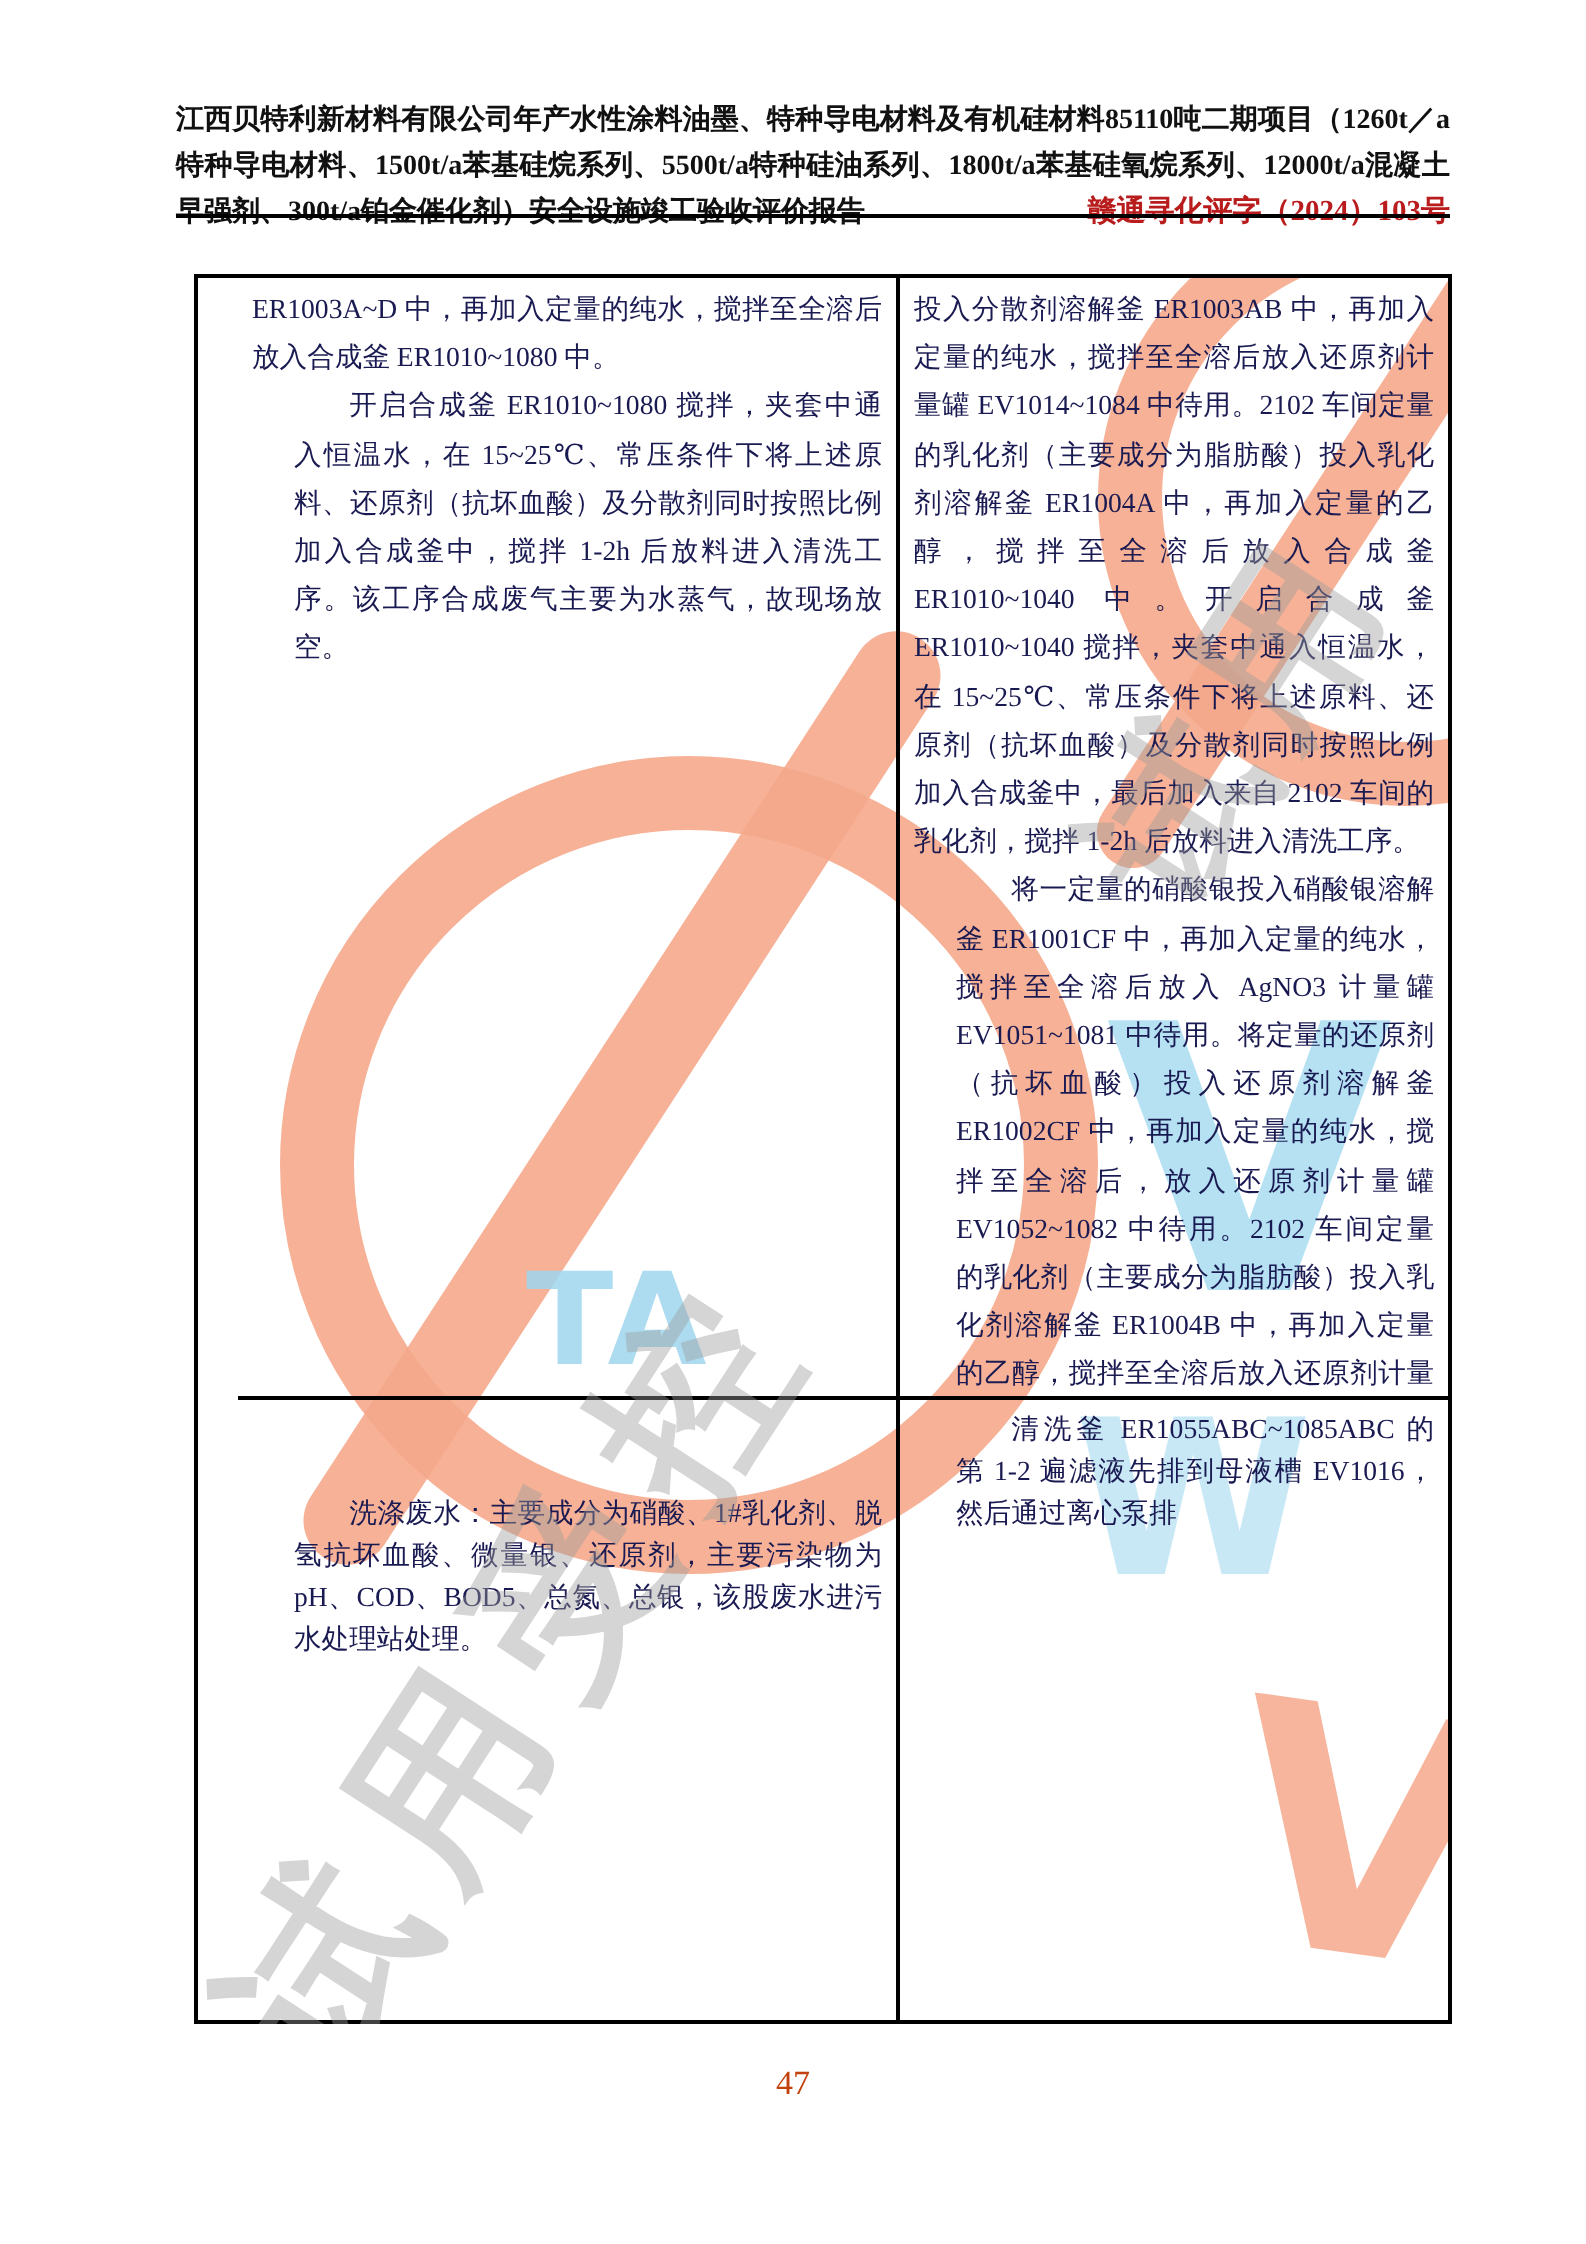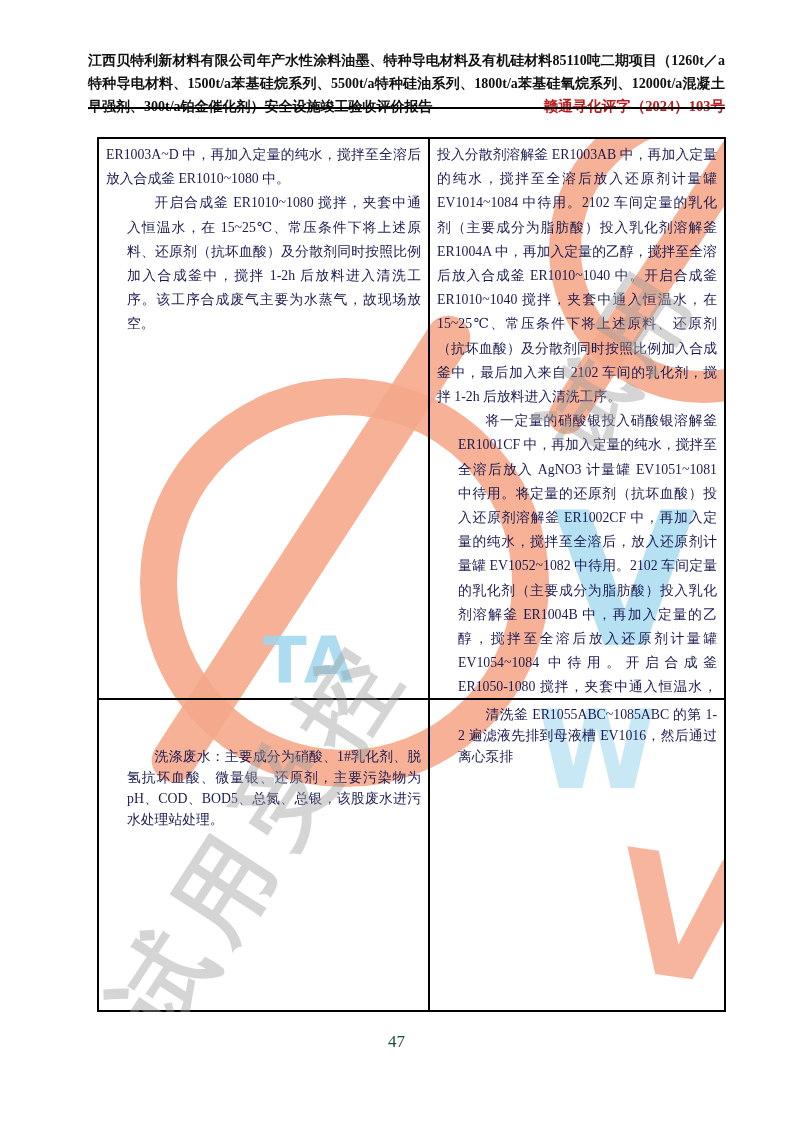--- a/index.html
+++ b/index.html
@@ -42,38 +42,38 @@
   .wm-grey{position:absolute; font-family:"DejaVu Sans","Liberation Sans",sans-serif;
       font-weight:bold; color:#9c9c9c; opacity:.42; line-height:1; white-space:nowrap;}
   .wm-grey1{left:40px; top:838px; font-size:96px; letter-spacing:16px;
       transform:rotate(-57deg); transform-origin:0 50%;}
   .wm-grey2{left:468px; top:262px; font-size:88px; letter-spacing:12px;
       transform:rotate(-57deg); transform-origin:0 50%;}
   
   .doc-table{
     position:absolute; left:97px; top:137px; width:629px; height:875px;
     border:2px solid #000; box-sizing:border-box; z-index:1;
-    display:grid; grid-template-columns:331px 1fr; grid-template-rows:561px 1fr;
+    display:grid; grid-template-columns:331px 1fr; grid-template-rows:561px 1fr;padding-left:20px;
   }
   .cell{
     box-sizing:border-box; overflow:hidden;
     color:#1a1a52; font-size:13.8px; text-align:justify;
     padding:4px 7px 0 7px;
   }
   .cell.col-left{border-right:2px solid #000;}
   .cell.row-top{border-bottom:2px solid #000;}
   .row-top.cell{line-height:24.2px;}
   .row-bot.cell{line-height:21px;}
   .cell-r2-left{padding-top:46px; line-height:22px;}
   .p{margin:0;}
   .ind{text-indent:2em;margin-left:21px;}
   
   .footer{
     position:absolute; left:0; top:1032px; width:100%;
-    text-align:center; font-size:17px; color:#14532d;
+    text-align:center; font-size:17px; color:#c2410c;
   }
 </style>
 </head>
 <body>
 
 <div class="page">
 
   <div class="wm wm-back">
     <div class="ring ring1"></div>
     <div class="slash slash1"></div>

